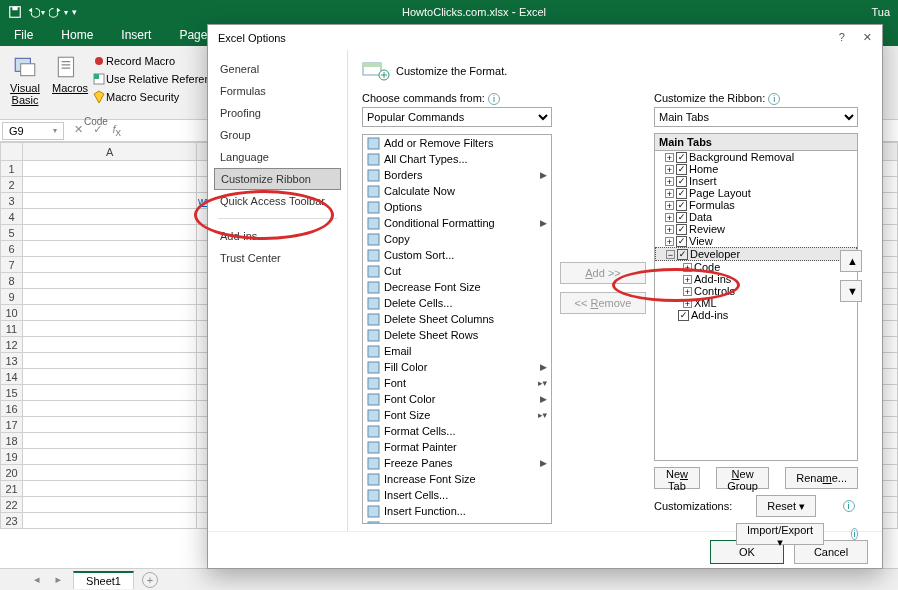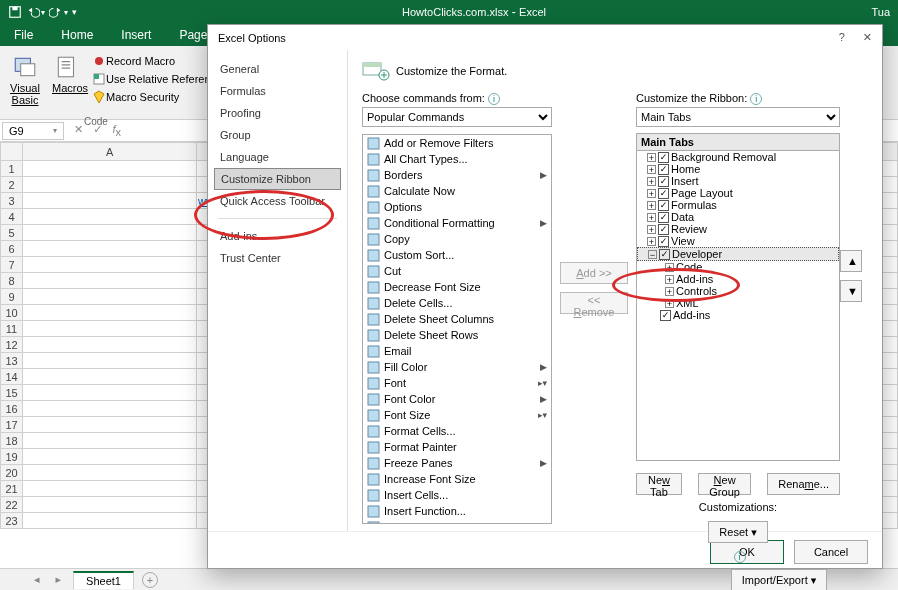--- a/index.html
+++ b/index.html
@@ -61,26 +61,26 @@
   .listbox .item { display:flex; align-items:center; gap:4px; padding:1px 3px; position:relative; }
   .listbox .item .ic { width:14px; height:14px; display:flex; align-items:center; justify-content:center;}
   .listbox .item .arrow { position:absolute; right:4px; font-size:9px; color:#555;}
   .treebox { border:1px solid #aaa; height:328px; overflow:auto; margin-top:6px; background:#fff; }
   .treebox .thead { background:#e8e8e8; border-bottom:1px solid #aaa; padding:2px 4px; font-weight:bold; font-size:11px;}
   .node { display:flex; align-items:center; gap:2px; padding:0 4px; }
   .node .ex { width:9px; height:9px; border:1px solid #888; font-size:9px; line-height:8px; text-align:center;}
   .node .cb { width:11px; height:11px; border:1px solid #555; font-size:9px; text-align:center; line-height:9px;}
   .ind1 { padding-left:10px;} .ind2 { padding-left:28px;}
   .midbtns { display:flex; flex-direction:column; gap:8px; padding-top:170px; }
-  .midbtns button { width:68px; height:22px; border:1px solid #bbb; background:#f5f5f5; color:#999;}
+  .midbtns button { width:86px; height:22px; border:1px solid #bbb; background:#f5f5f5; color:#999;}
   .spin { display:flex; flex-direction:column; gap:8px; position:absolute; right:20px; top:200px; }
   .spin button { width:22px; height:22px; border:1px solid #aaa; background:#f5f5f5;}
-  .belowtree { display:flex; gap:16px; margin-top:12px;}
+  .belowtree { display:flex; gap:16px; margin-top:6px;}
   .btn-sm { height:22px; border:1px solid #aaa; background:#f5f5f5; padding:0 10px;}
-  .customrow { display:flex; align-items:center; gap:8px; margin-top:6px;flex-direction:column;}
+  .customrow { display:flex; align-items:center; gap:24px; margin-top:6px;}
   .dfooter { display:flex; justify-content:flex-end; gap:10px; padding:8px 14px; border-top:1px solid #eee; }
   .dfooter button { width:74px; height:24px; border:1px solid #aaa; background:#f5f5f5;}
   .dfooter button.primary { border:1.5px solid #0d6b3a;}
   
   .oval { position:absolute; border:3px solid #d82b2b; border-radius:50%; pointer-events:none;}
   .selrow { background:#e8e8e8; border:1px dotted #555; }
   .u { text-decoration:underline; }
 </style>
 </head>
 <body>

